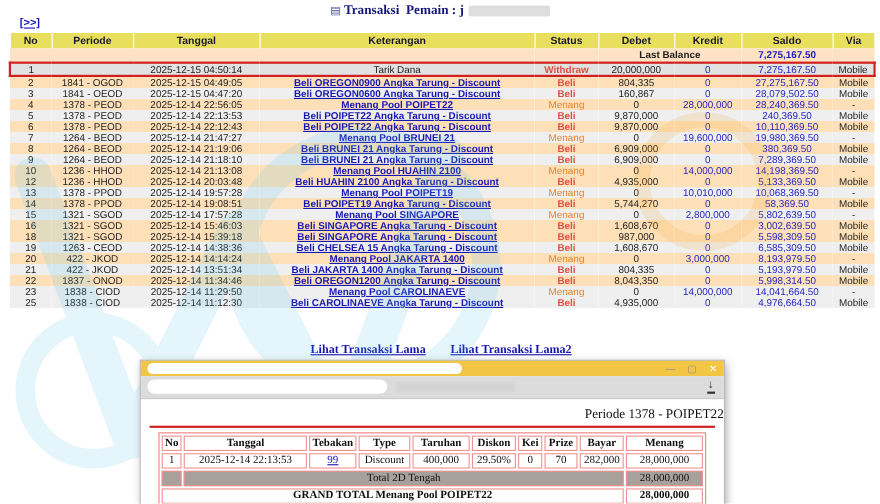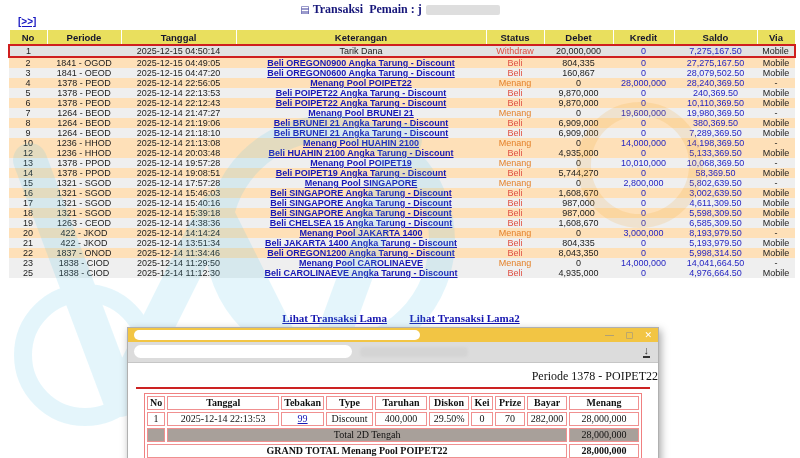--- a/index.html
+++ b/index.html
@@ -21,21 +21,21 @@
       border-left:1px solid #fff;border-right:1px solid #fff;padding:0;}
   table.main td{height:10px;line-height:10px;padding:0 2px;text-align:center;overflow:hidden;
       white-space:nowrap;}
   tr.lb td{background:#fde2c4;height:12px;font-weight:bold;}
   tr.lb .lb-saldo{color:#1d1dbe;}
   tr.odd td{background:#efefef;}
   tr.even td{background:#fee0b8;}
   tr.hl td{background:#e2e2e2 !important;border-top:2px solid #cf1f1f;border-bottom:2px solid #cf1f1f;}
   tr.hl td:first-child{border-left:2px solid #cf1f1f;}
   tr.hl td:last-child{border-right:2px solid #cf1f1f;}
-  td.st-beli{color:#df4f42;}
+  td.st-beli{color:#df4f42;font-weight:bold;}
   td.st-menang{color:#e4822a;}
   table.main tbody td:nth-child(7),table.main tbody td:nth-child(8){color:#2525c2;}
   a.ket-link{color:#1717b4;font-weight:bold;text-decoration:underline;cursor:pointer;}
   .links-row{position:absolute;left:8px;top:308px;width:786px;text-align:center;z-index:1;}
   .links-row a{font-family:"Liberation Serif","DejaVu Serif",serif;font-size:11px;font-weight:bold;
       color:#1515b0;text-decoration:underline;margin:0 9px;}
   
   .wm{position:absolute;left:0;top:100px;z-index:2;pointer-events:none;opacity:.15;}
   
   .popup{position:absolute;left:127px;top:327px;width:530px;height:140px;z-index:10;
@@ -95,20 +95,27 @@
         <th>No</th>
         <th>Periode</th>
         <th>Tanggal</th>
         <th>Keterangan</th>
         <th>Status</th>
         <th>Debet</th>
         <th>Kredit</th>
         <th>Saldo</th>
         <th>Via</th>
       </tr>
+      <tr class="lb">
+        <td colspan="4"></td>
+        <td></td>
+        <td colspan="2">Last Balance</td>
+        <td class="lb-saldo">7,275,167.50</td>
+        <td></td>
+      </tr>
     </thead>
     <tbody id="main-tbody">
         <tr class="hl odd">
           <td>1</td>
           <td></td>
           <td>2025-12-15 04:50:14</td>
           <td>Tarik Dana</td>
           <td class="st-beli">Withdraw</td>
           <td>20,000,000</td>
           <td>0</td>
@@ -260,31 +267,20 @@
         </tr>
         <tr class="even">
           <td>16</td>
           <td>1321 - SGOD</td>
           <td>2025-12-14 15:46:03</td>
           <td><a class="ket-link" href="#">Beli SINGAPORE Angka Tarung - Discount</a></td>
           <td class="st-beli">Beli</td>
           <td>1,608,670</td>
           <td>0</td>
           <td>3,002,639.50</td>
-          <td>Mobile</td>
-        </tr>
-        <tr class="odd">
-          <td>17</td>
-          <td>1321 - SGOD</td>
-          <td>2025-12-14 15:40:16</td>
-          <td><a class="ket-link" href="#">Beli SINGAPORE Angka Tarung - Discount</a></td>
-          <td class="st-beli">Beli</td>
-          <td>987,000</td>
-          <td>0</td>
-          <td>4,611,309.50</td>
           <td>Mobile</td>
         </tr>
         <tr class="even">
           <td>18</td>
           <td>1321 - SGOD</td>
           <td>2025-12-14 15:39:18</td>
           <td><a class="ket-link" href="#">Beli SINGAPORE Angka Tarung - Discount</a></td>
           <td class="st-beli">Beli</td>
           <td>987,000</td>
           <td>0</td>

